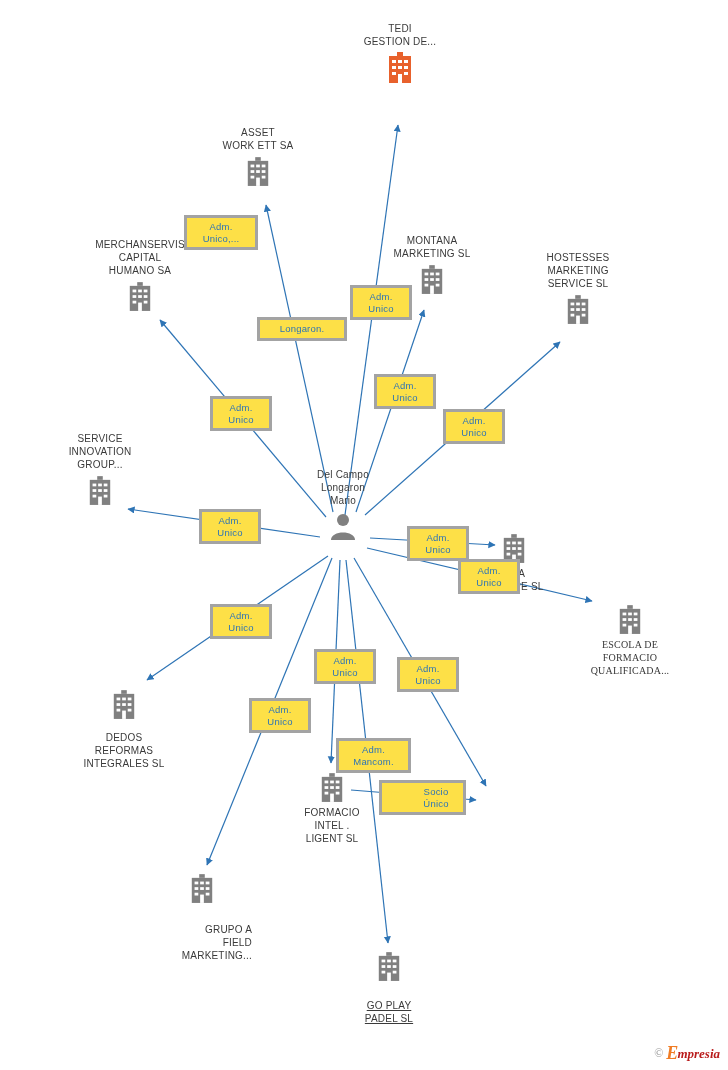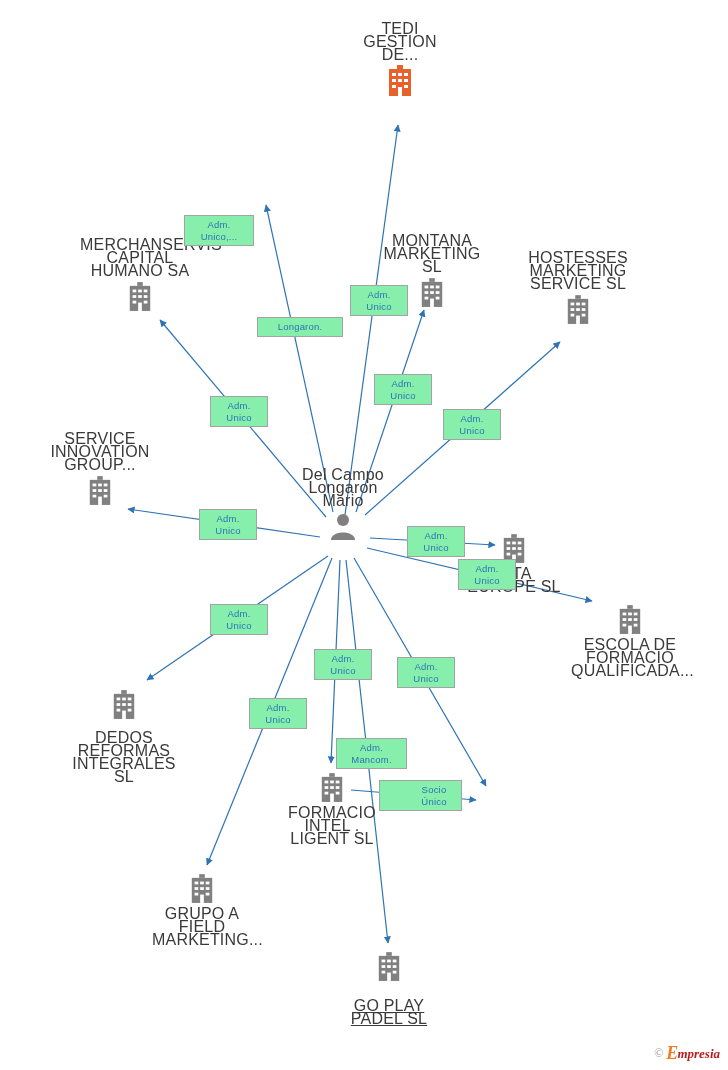--- a/index.html
+++ b/index.html
@@ -25,34 +25,34 @@
     left: 0; top: 0;
     width: 728px;
     height: 1070px;
     pointer-events: none;
   }
   .node {
     position: absolute;
     text-align: center;
   }
   .node-label {
-    font-size: 16px;
+    font-size: 10px;
     color: #3a3a3a;
     line-height: 13px;
     white-space: pre-line;
     letter-spacing: 0.2px;
   }
   .icon-building svg, .icon-person svg {
     display: block;
     margin: 0 auto;
   }
   .edge-label {
     position: absolute;
-    border: 1px solid #a3a3a3;
-    background: #86efac;
+    border: 3px solid #a3a3a3;
+    background: #fde047;
     color: #2e74b5;
     font-size: 9.5px;
     line-height: 11.5px;
     padding: 3px 5px;
     text-align: center;
     white-space: pre-line;
     letter-spacing: 0.2px;
   }
   .watermark {
     position: absolute;
@@ -133,20 +133,41 @@
             <rect x="12" y="14" width="4" height="3"></rect>
             <rect x="18" y="14" width="4" height="3"></rect>
           <rect x="6" y="20" width="4" height="3"></rect>
             <rect x="18" y="20" width="4" height="3"></rect>
           <rect x="12" y="22" width="4" height="9"></rect>
         </g>
       </svg>
     </div>
   </div>
 
+  <div class="node" style="left:208px; top:126px; width:100px;">
+    <div class="node-label">ASSET
+WORK ETT SA</div>
+    <div class="icon-building" style="margin-top:5px;">
+      <svg width="26" height="30" viewBox="0 0 28 32">
+        <rect x="3" y="4" width="22" height="27" fill="#808080"></rect>
+        <rect x="11" y="0" width="6" height="4" fill="#808080"></rect>
+        <g fill="#ffffff">
+          <rect x="6" y="8" width="4" height="3"></rect>
+            <rect x="12" y="8" width="4" height="3"></rect>
+            <rect x="18" y="8" width="4" height="3"></rect>
+          <rect x="6" y="14" width="4" height="3"></rect>
+            <rect x="12" y="14" width="4" height="3"></rect>
+            <rect x="18" y="14" width="4" height="3"></rect>
+          <rect x="6" y="20" width="4" height="3"></rect>
+            <rect x="18" y="20" width="4" height="3"></rect>
+          <rect x="12" y="22" width="4" height="9"></rect>
+        </g>
+      </svg>
+    </div>
+  </div>
 
   <div class="node" style="left:80px; top:238px; width:120px;">
     <div class="node-label">MERCHANSERVIS
 CAPITAL
 HUMANO SA</div>
     <div class="icon-building" style="margin-top:5px;">
       <svg width="26" height="30" viewBox="0 0 28 32">
         <rect x="3" y="4" width="22" height="27" fill="#808080"></rect>
         <rect x="11" y="0" width="6" height="4" fill="#808080"></rect>
         <g fill="#ffffff">
@@ -277,21 +298,21 @@
             <rect x="18" y="8" width="4" height="3"></rect>
           <rect x="6" y="14" width="4" height="3"></rect>
             <rect x="12" y="14" width="4" height="3"></rect>
             <rect x="18" y="14" width="4" height="3"></rect>
           <rect x="6" y="20" width="4" height="3"></rect>
             <rect x="18" y="20" width="4" height="3"></rect>
           <rect x="12" y="22" width="4" height="9"></rect>
         </g>
       </svg>
     </div>
-    <div class="node-label" style="margin-top:3px;">ESCOLA DE
+    <div class="node-label" style="margin-top:3px;font-family:Liberation Serif, serif;">ESCOLA DE
 FORMACIO
 QUALIFICADA...</div>
   </div>
 
   <div class="node" style="left:66px; top:690px; width:116px;">
     <div class="icon-building">
       <svg width="26" height="30" viewBox="0 0 28 32">
         <rect x="3" y="4" width="22" height="27" fill="#808080"></rect>
         <rect x="11" y="0" width="6" height="4" fill="#808080"></rect>
         <g fill="#ffffff">
@@ -347,21 +368,21 @@
             <rect x="18" y="8" width="4" height="3"></rect>
           <rect x="6" y="14" width="4" height="3"></rect>
             <rect x="12" y="14" width="4" height="3"></rect>
             <rect x="18" y="14" width="4" height="3"></rect>
           <rect x="6" y="20" width="4" height="3"></rect>
             <rect x="18" y="20" width="4" height="3"></rect>
           <rect x="12" y="22" width="4" height="9"></rect>
         </g>
       </svg>
     </div>
-    <div class="node-label" style="margin-top:3px;">GRUPO A
+    <div class="node-label" style="margin-top:19px;text-align:right;">GRUPO A
 FIELD
 MARKETING...</div>
   </div>
 
   <div class="node" style="left:339px; top:952px; width:100px;">
     <div class="icon-building">
       <svg width="26" height="30" viewBox="0 0 28 32">
         <rect x="3" y="4" width="22" height="27" fill="#808080"></rect>
         <rect x="11" y="0" width="6" height="4" fill="#808080"></rect>
         <g fill="#ffffff">

